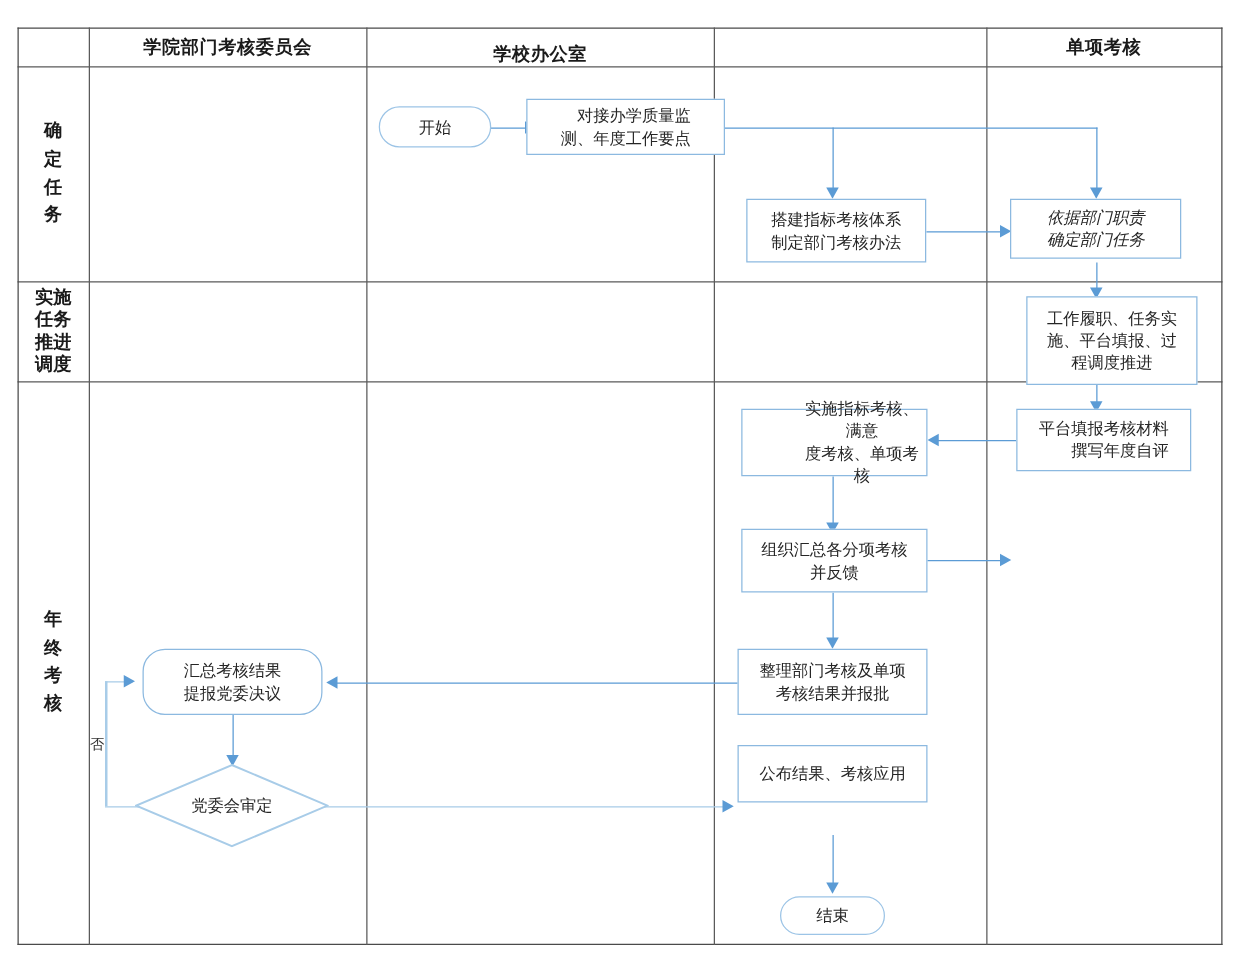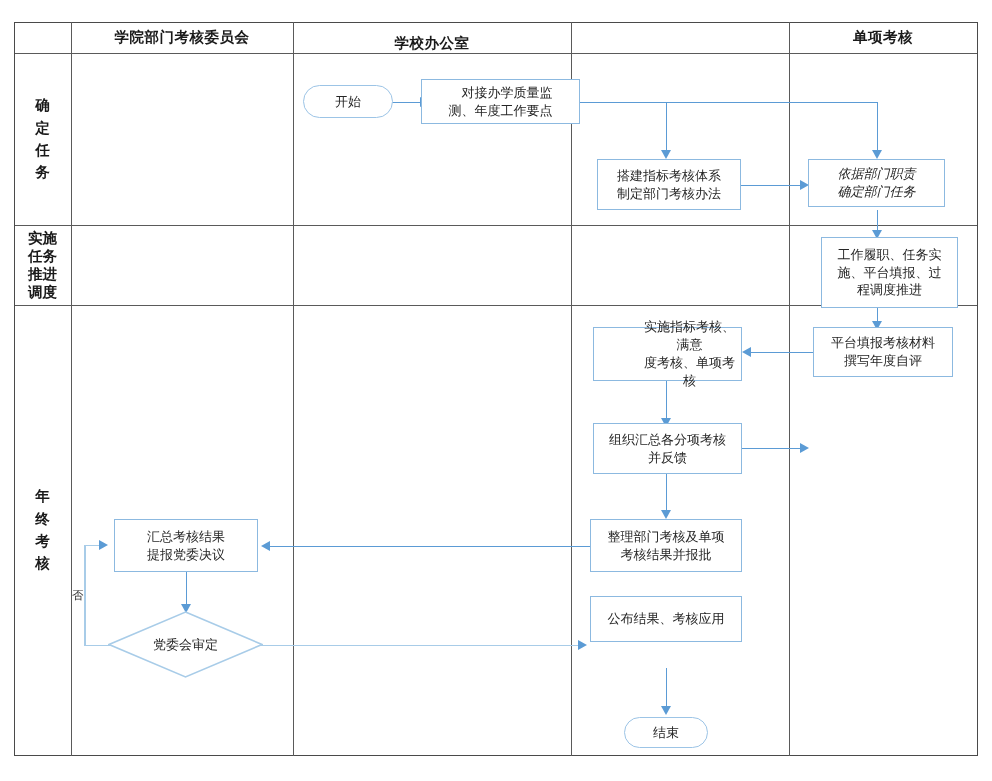--- a/index.html
+++ b/index.html
@@ -227,34 +227,34 @@
   <div class="node" style="left:597px; top:159px; width:144px; height:51px;">搭建指标考核体系
 制定部门考核办法</div>
 
   <div class="node" style="left:808px; top:159px; width:137px; height:48px;font-style:italic;">依据部门职责
 确定部门任务</div>
 
   <div class="node" style="left:821px; top:237px; width:137px; height:71px;">工作履职、任务实
 施、平台填报、过
 程调度推进</div>
 
-  <div class="node" style="left:813px; top:327px; width:140px; height:50px;">平台填报考核材料
+  <div class="node" style="left:813px; top:327px; width:140px; height:50px;text-align:right;">平台填报考核材料
 撰写年度自评</div>
 
   <div class="node" style="left:593px; top:327px; width:149px; height:54px;padding-left:48px;">实施指标考核、满意
 度考核、单项考核</div>
 
   <div class="node" style="left:593px; top:423px; width:149px; height:51px;">组织汇总各分项考核
 并反馈</div>
 
 
   <div class="node" style="left:590px; top:519px; width:152px; height:53px;">整理部门考核及单项
 考核结果并报批</div>
 
-  <div class="node" style="left:114px; top:519px; width:144px; height:53px;">汇总考核结果
+  <div class="node" style="left:114px; top:519px; width:144px; height:53px;border-radius:18px;">汇总考核结果
 提报党委决议</div>
 
   <div class="node decision" style="left:108px; top:611px; width:155px; height:67px;">
     <svg class="dia-svg" viewBox="0 0 155 67" preserveAspectRatio="none">
       <polygon points="77.5,1 154,33.5 77.5,66 1,33.5" fill="#ffffff" stroke="#a8cce8" stroke-width="1.6"></polygon>
     </svg>
     <span class="dia-text">党委会审定</span>
   </div>
 
   <div class="node" style="left:590px; top:596px; width:152px; height:46px;">公布结果、考核应用</div>

